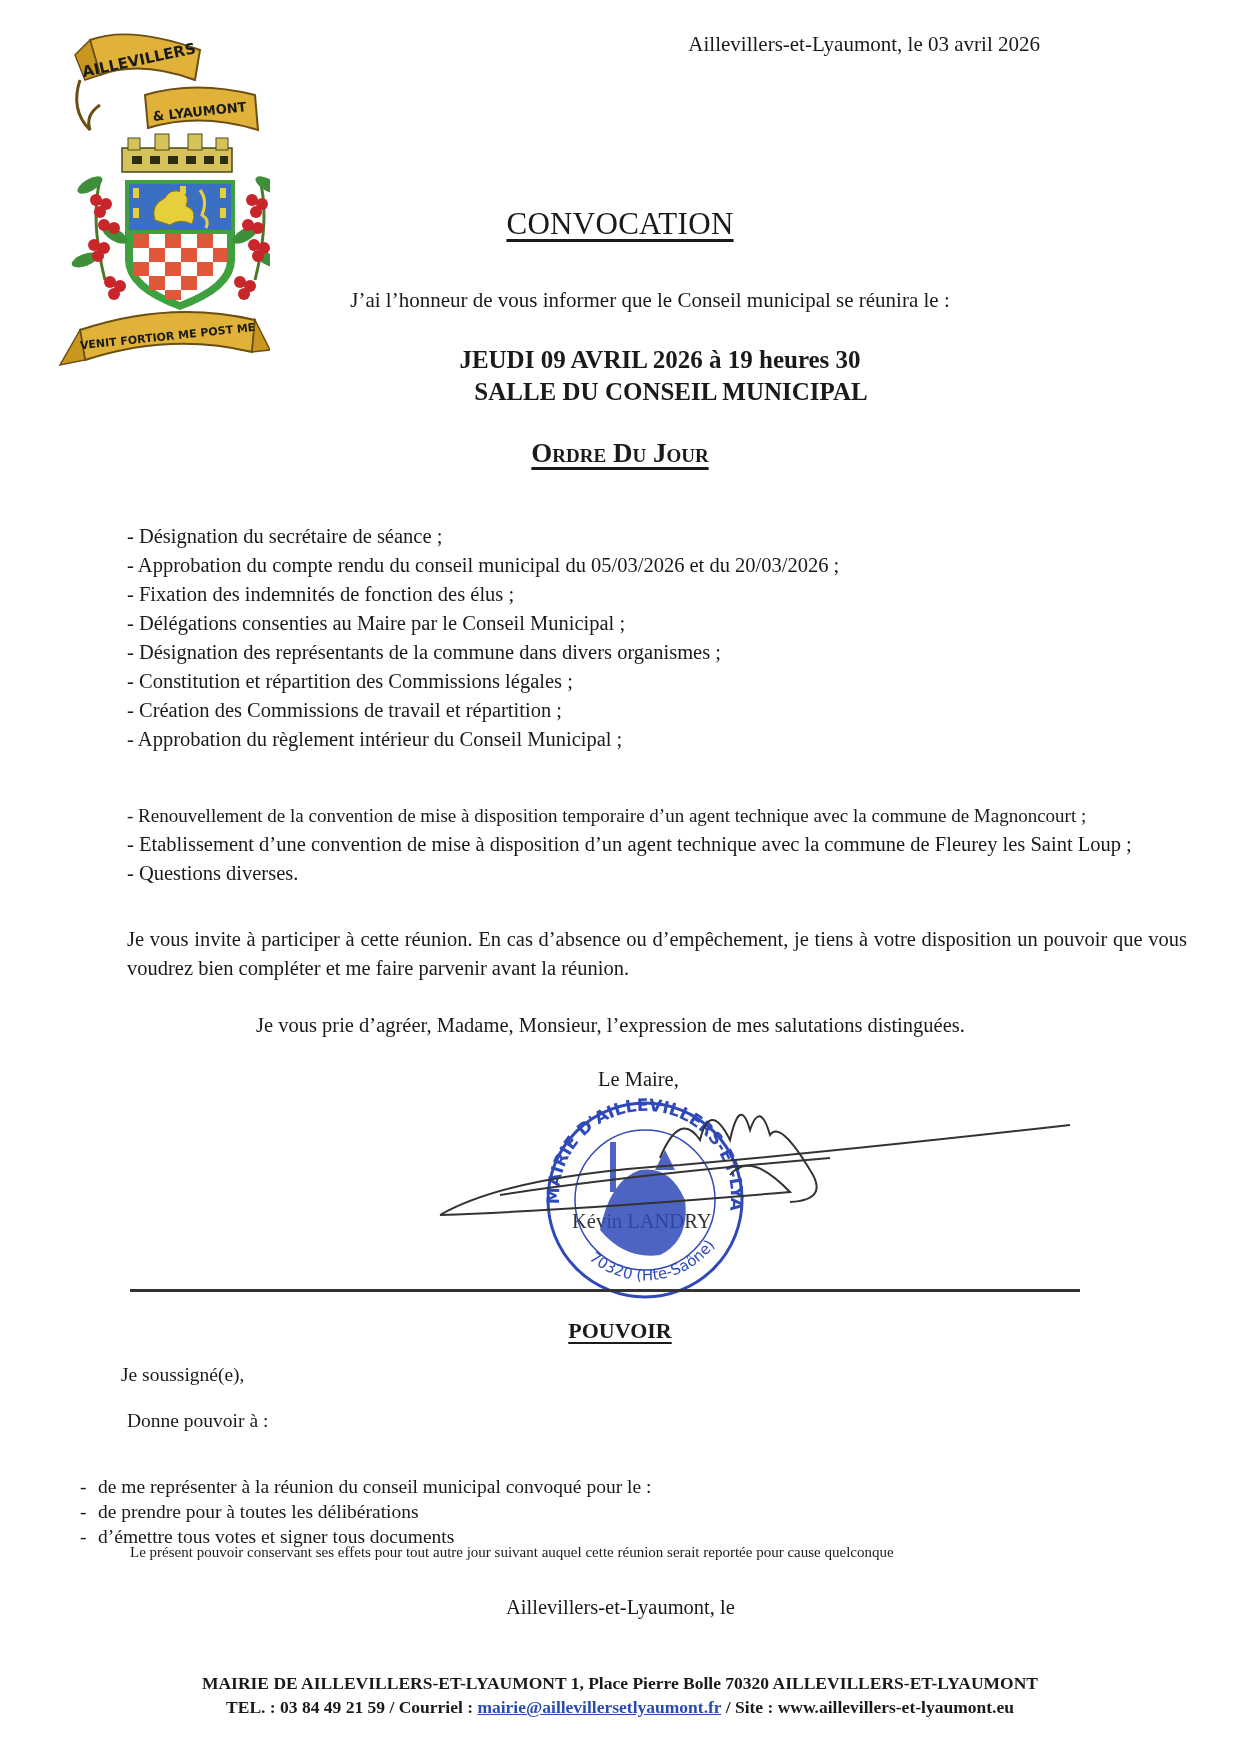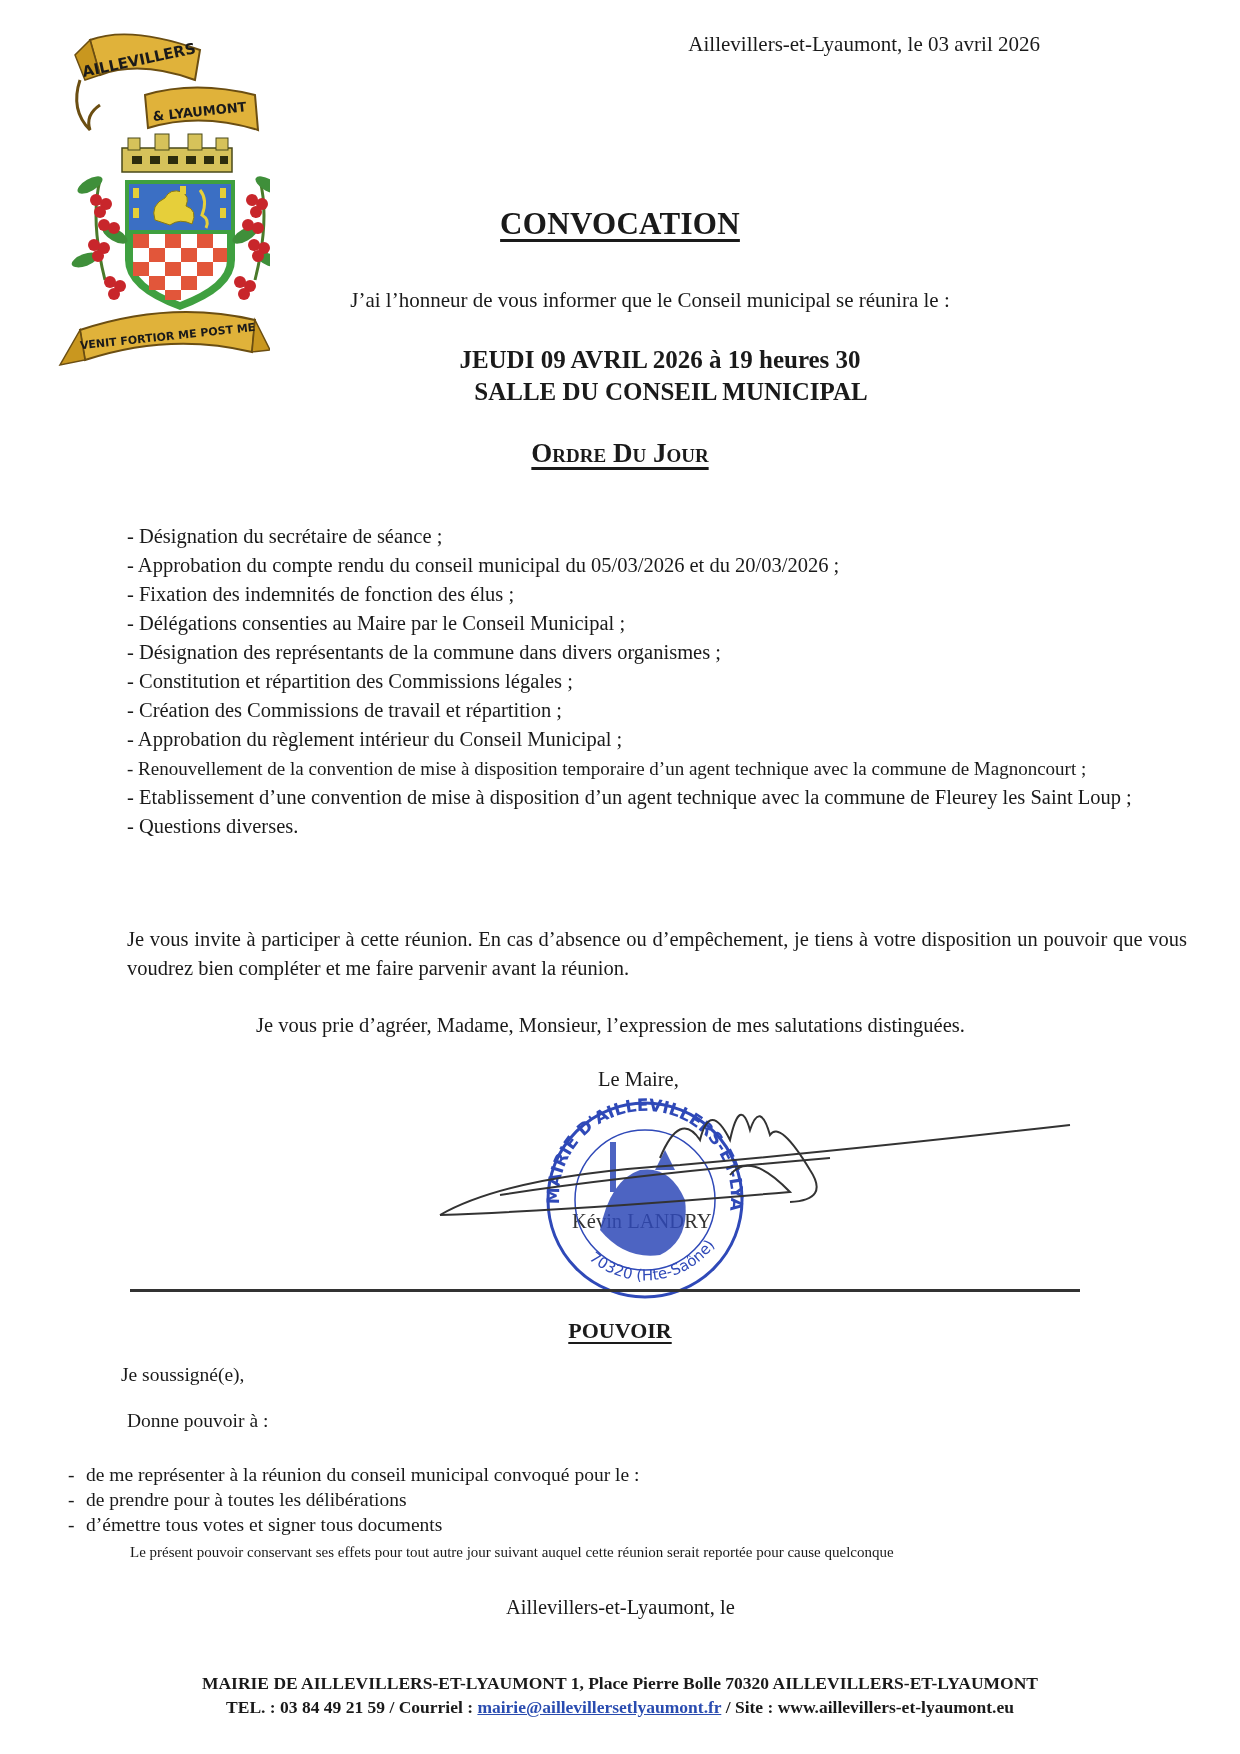--- a/index.html
+++ b/index.html
@@ -1,43 +1,43 @@
 <!DOCTYPE html>
 <html><head>
 <meta charset="utf-8">
 <style>
   html, body { margin: 0; padding: 0; background: #ffffff; }
   body { width: 1240px; height: 1754px; position: relative; overflow: hidden;
          font-family: "Liberation Serif", "DejaVu Serif", serif; color: #1a1a1a; }
   .abs { position: absolute; }
   .logo { left: 30px; top: 20px; width: 240px; height: 360px; }
   .date-line { left: 560px; top: 32px; width: 480px; text-align: right; font-size: 21px; }
-  .title { left: 0; width: 1240px; top: 206px; text-align: center; font-weight: bold;
+  .title { left: 0; width: 1240px; top: 206px; text-align: center; font-weight: normal;
            font-size: 31px; letter-spacing: 0.3px; }
   .title span { text-decoration: underline; text-decoration-thickness: 3px; text-underline-offset: 5px; }
   .intro { left: 250px; width: 800px; top: 288px; text-align: center; font-size: 21px; }
   .meeting { left: 300px; width: 720px; top: 344px; text-align: center; font-weight: bold; font-size: 25px; line-height: 32px; }
   .meeting .l2 { padding-left: 22px; }
   .ordre { left: 0; width: 1240px; top: 438px; text-align: center; font-weight: bold; font-size: 27px; font-variant: small-caps; }
   .ordre span { text-decoration: underline; text-decoration-thickness: 3px; text-underline-offset: 5px; }
   .agenda { left: 127px; width: 1060px; top: 522px; font-size: 20.5px; line-height: 29px; margin: 0; padding: 0; list-style: none; }
   .agenda li { margin: 0; }
   .agenda li.justify { text-align: justify; text-align-last: left; }
-  .agenda li.small { font-size: 19px; }
+  .agenda li.small { font-size: 19px; margin-top: 47px; }
   .para { left: 127px; width: 1060px; top: 925px; font-size: 20.5px; line-height: 29px; text-align: justify; text-align-last: left; }
   .closing { left: 256px; width: 900px; top: 1014px; font-size: 20.5px; }
   .maire-label { left: 598px; top: 1068px; font-size: 20.5px; }
   .signature { left: 430px; top: 1080px; width: 650px; height: 240px; }
   .maire-name { left: 572px; top: 1210px; font-size: 20.5px; color: #333; }
   .divider { left: 130px; width: 950px; top: 1289px; height: 0; border-top: 3px solid #333; }
   .pouvoir-title { left: 0; width: 1240px; top: 1318px; text-align: center; font-weight: bold; font-size: 22px; }
   .pouvoir-title span { text-decoration: underline; text-decoration-thickness: 2px; text-underline-offset: 4px; }
   .soussigne { left: 121px; top: 1364px; font-size: 19.5px; }
   .donne { left: 127px; top: 1410px; font-size: 19.5px; }
-  .pouvoir-list { left: 68px; top: 1462px; font-size: 19.5px; line-height: 25px; margin: 0; padding: 0; list-style: none; }
+  .pouvoir-list { left: 68px; top: 1462px; font-size: 19.5px; line-height: 25px; margin: 12px; padding: 0; list-style: none; }
   .pouvoir-list li::before { content: "-"; display: inline-block; width: 18px; }
   .pouvoir-note { left: 130px; top: 1544px; font-size: 15px; }
   .place-line { left: 506px; top: 1596px; font-size: 20.5px; }
   .footer { left: 60px; width: 1120px; top: 1671px; text-align: center; font-weight: bold; font-size: 17.5px; line-height: 24px; }
   .footer a { color: #2a4cb0; text-decoration: underline; font-weight: bold; }
 </style>
 </head>
 <body>
 
 <div class="abs logo">

